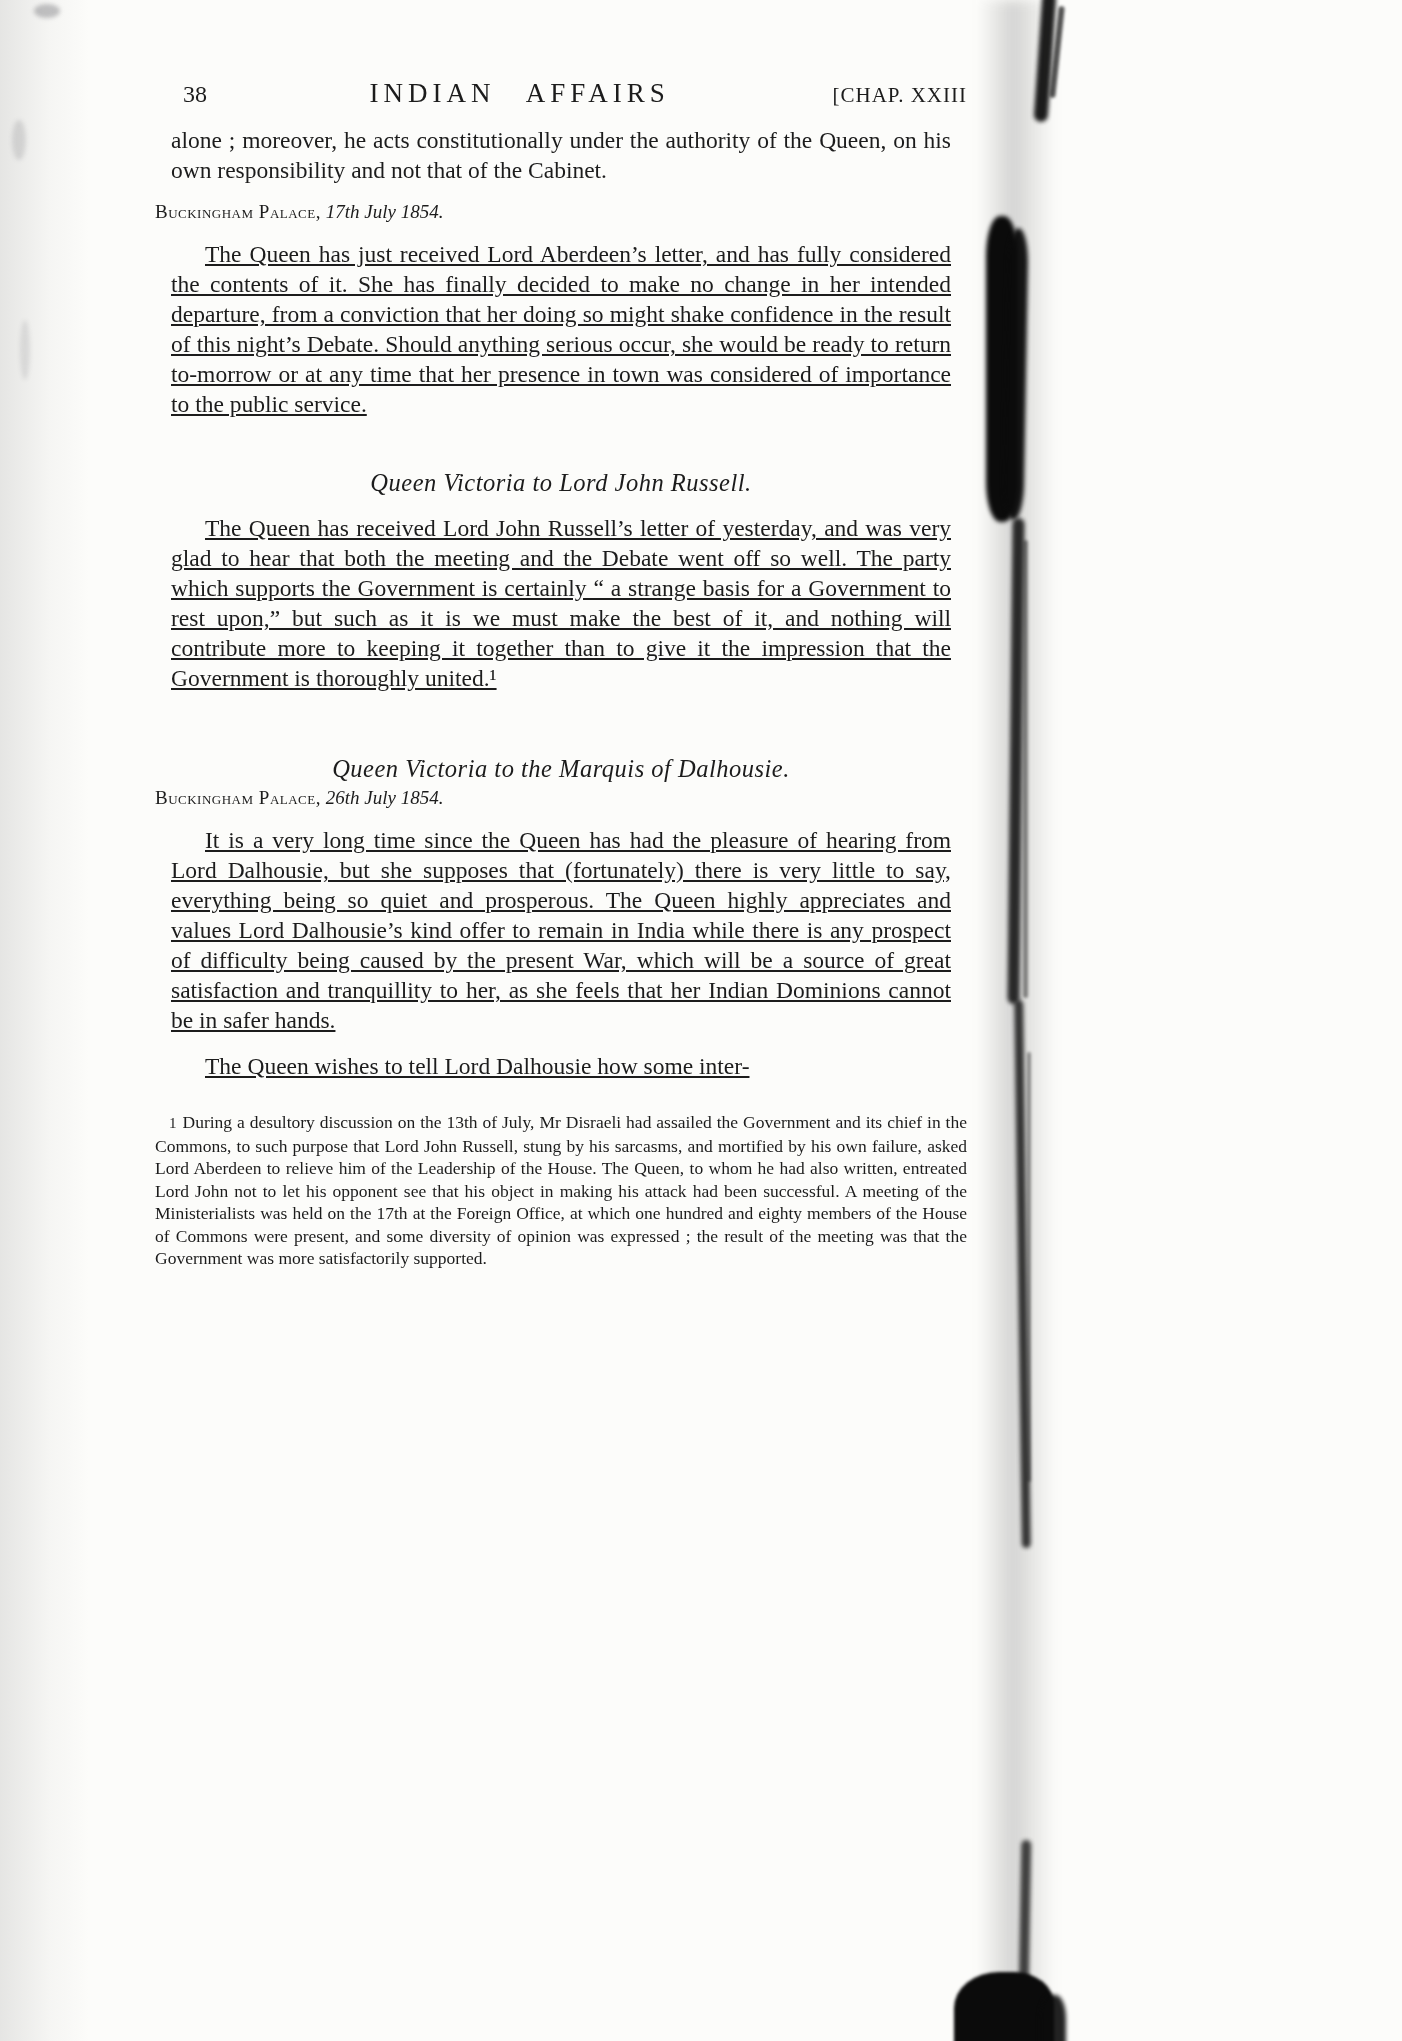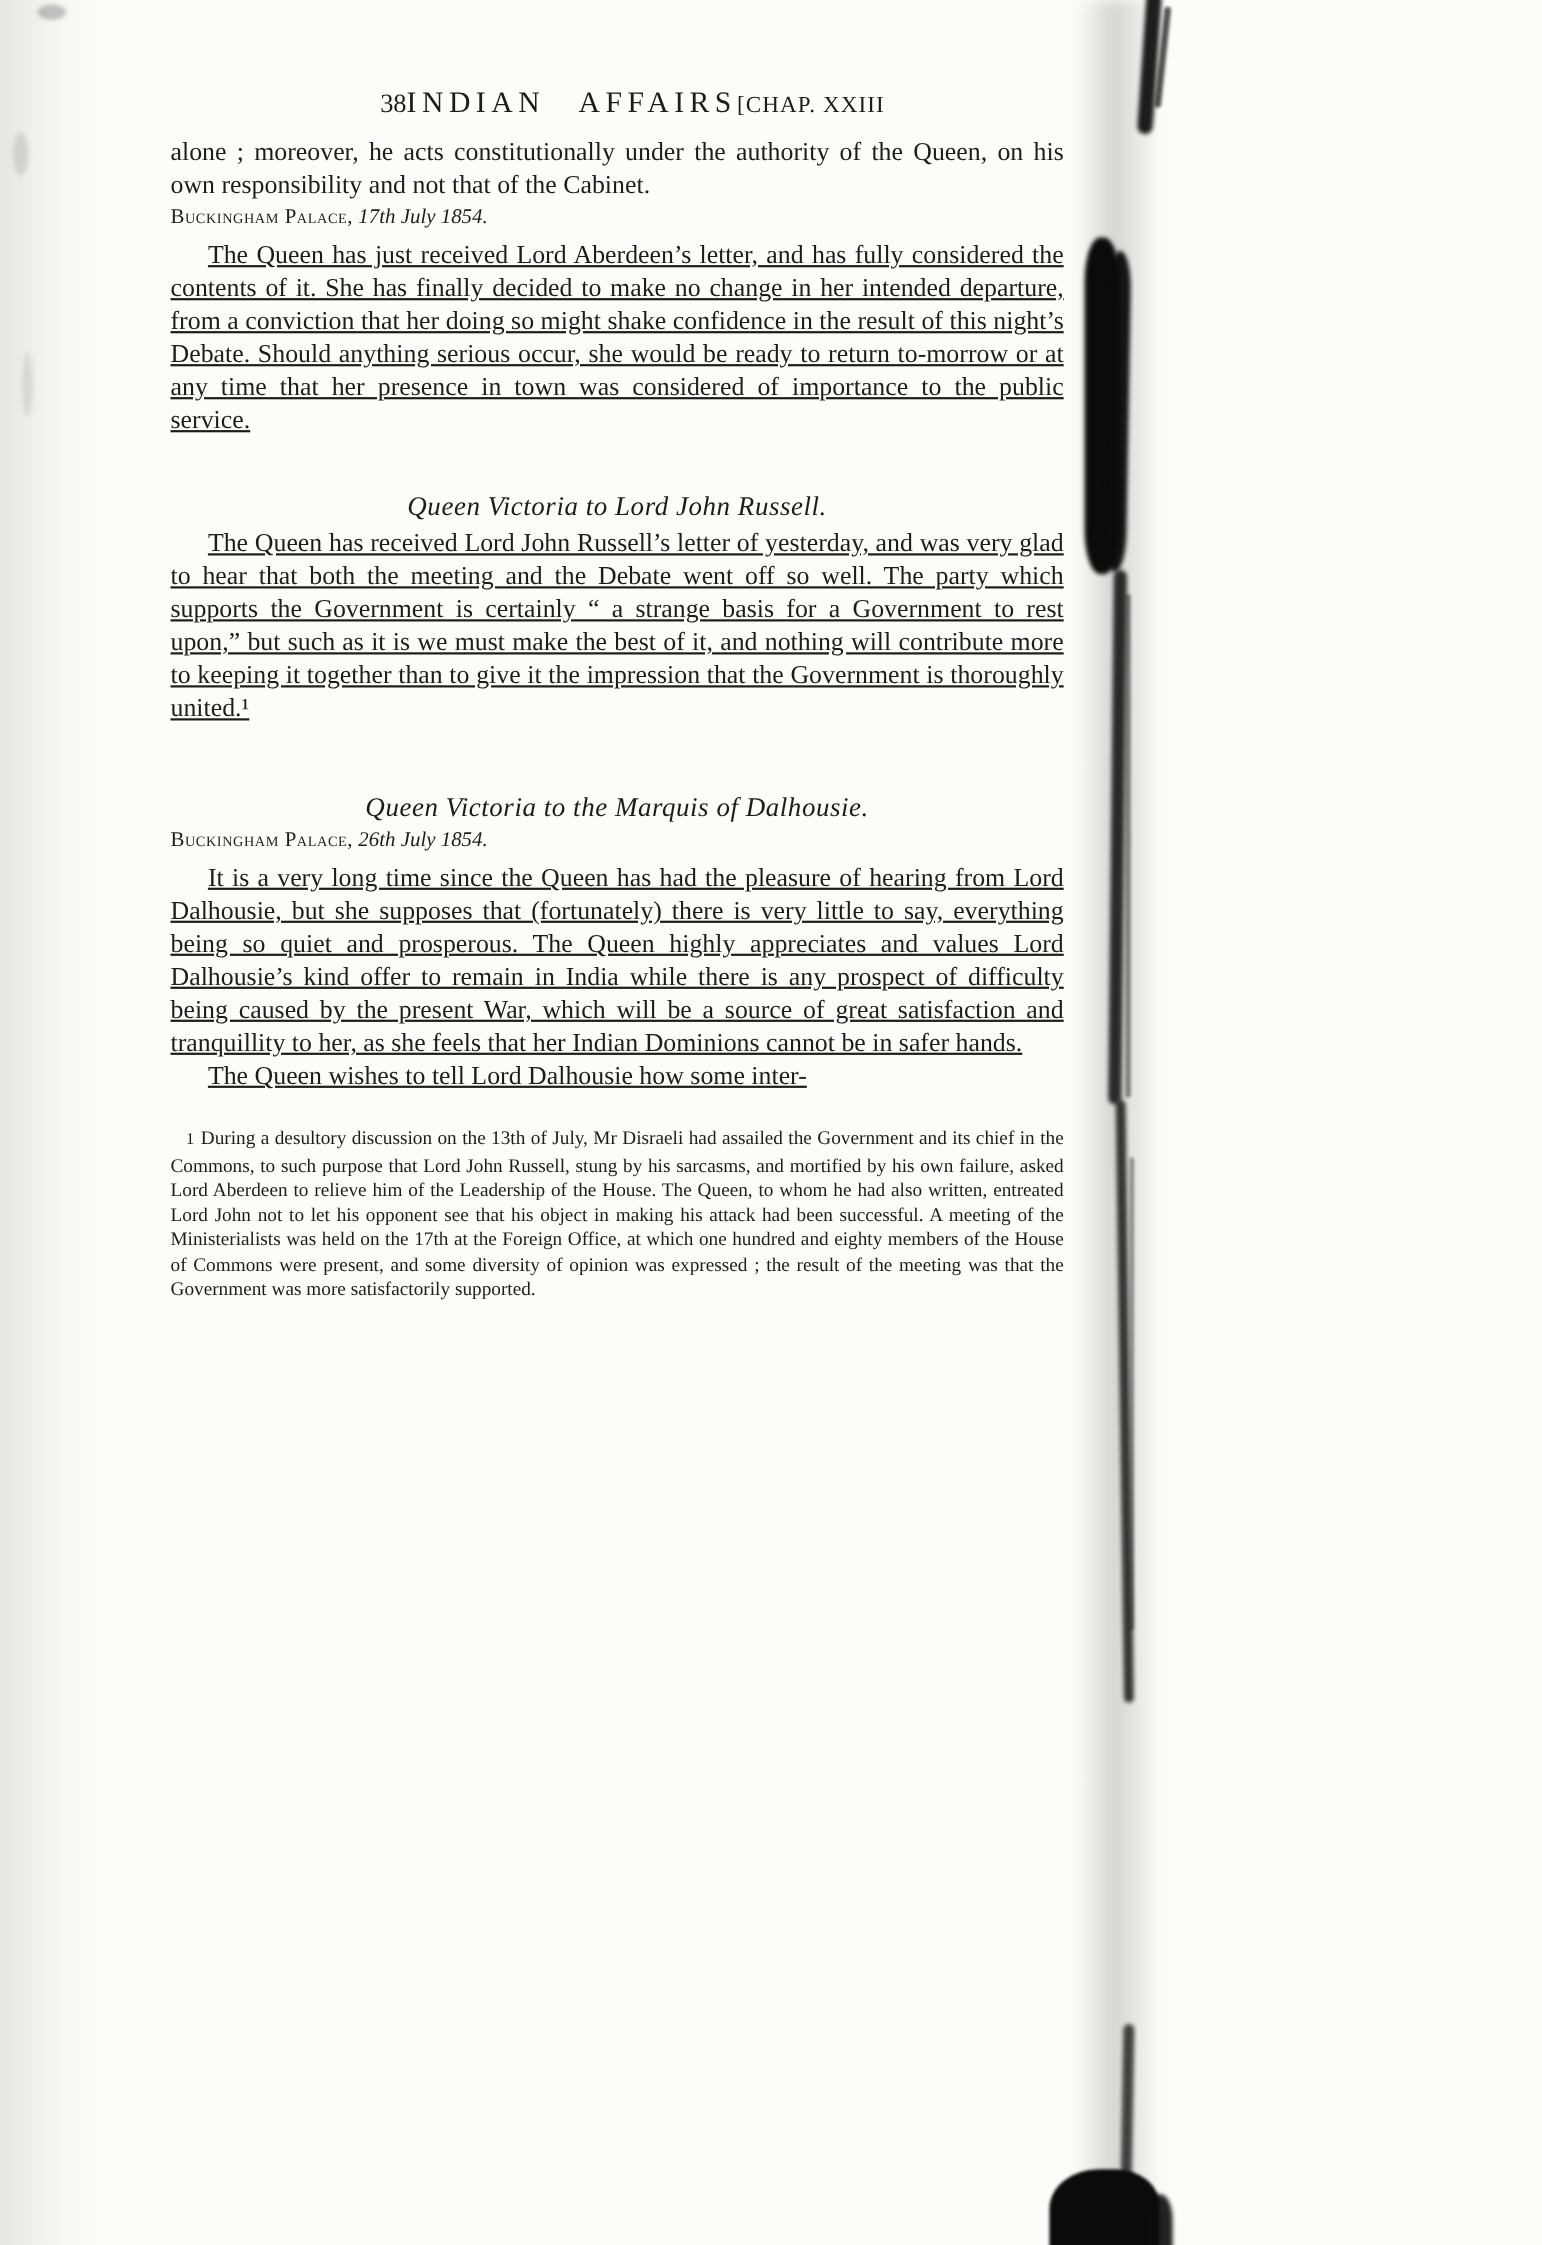--- a/index.html
+++ b/index.html
@@ -17,28 +17,28 @@
     pointer-events:none;
   }
   .speck {
     position:absolute; background:rgba(90,90,95,0.35); border-radius:50%;
     filter:blur(2px); pointer-events:none;
   }
   .content {
     position:absolute; left:155px; top:78px; width:812px;
   }
   .header {
-    display:flex; justify-content:center; align-items:baseline;
+    display:flex; justify-content:space-between; align-items:baseline;
     margin-bottom:14px;
     margin-left:28px;
   }
   .pagenum { font-size:24px; }
   .title { font-size:27px; letter-spacing:5px; word-spacing:20px; }
   .chapter { font-size:21px; letter-spacing:1px; }
-  p { margin:0; }
+  p { margin:16px; }
   .body-par {
     font-size:23.5px; line-height:30px; text-align:justify;
   }
   .indent { text-indent:34px;text-decoration:underline; }
   .letter-heading {
     margin:24px 0 4px 0;
     font-style:italic; font-weight:normal;
     font-size:24.5px; text-align:center; letter-spacing:0.5px;
   }
   .gap-md .letter-heading { margin-top:50px;text-align:center; }

